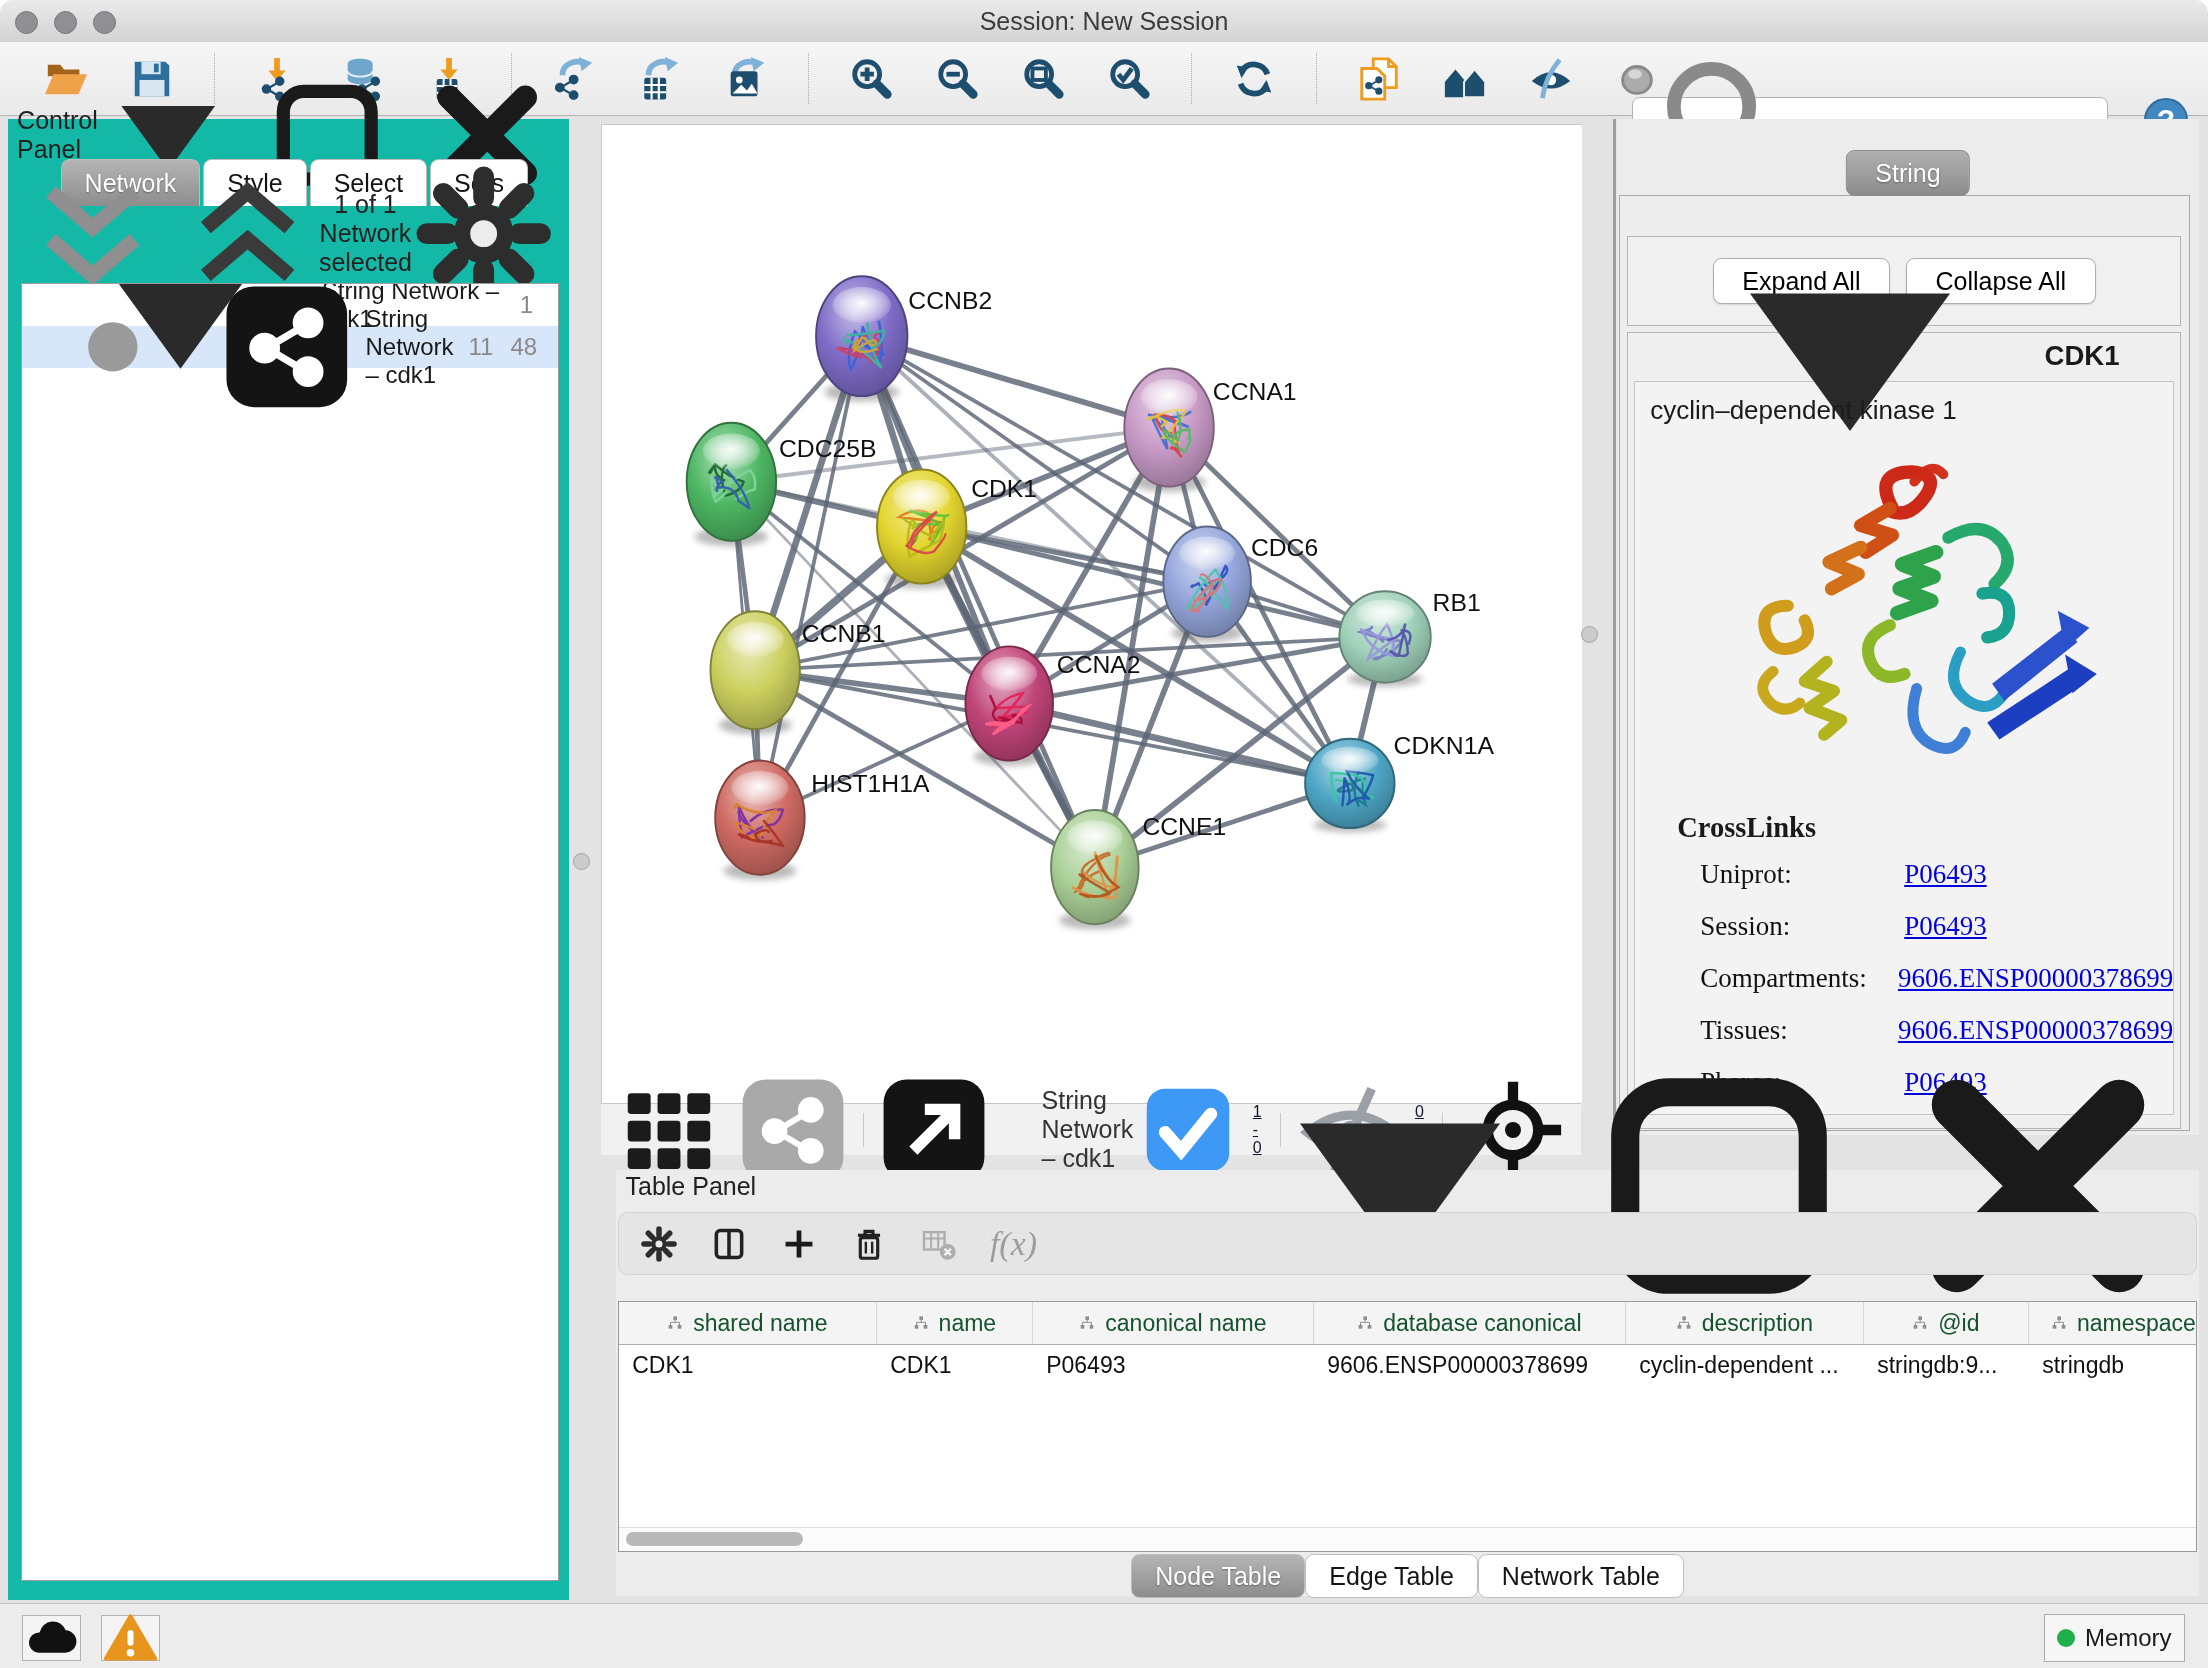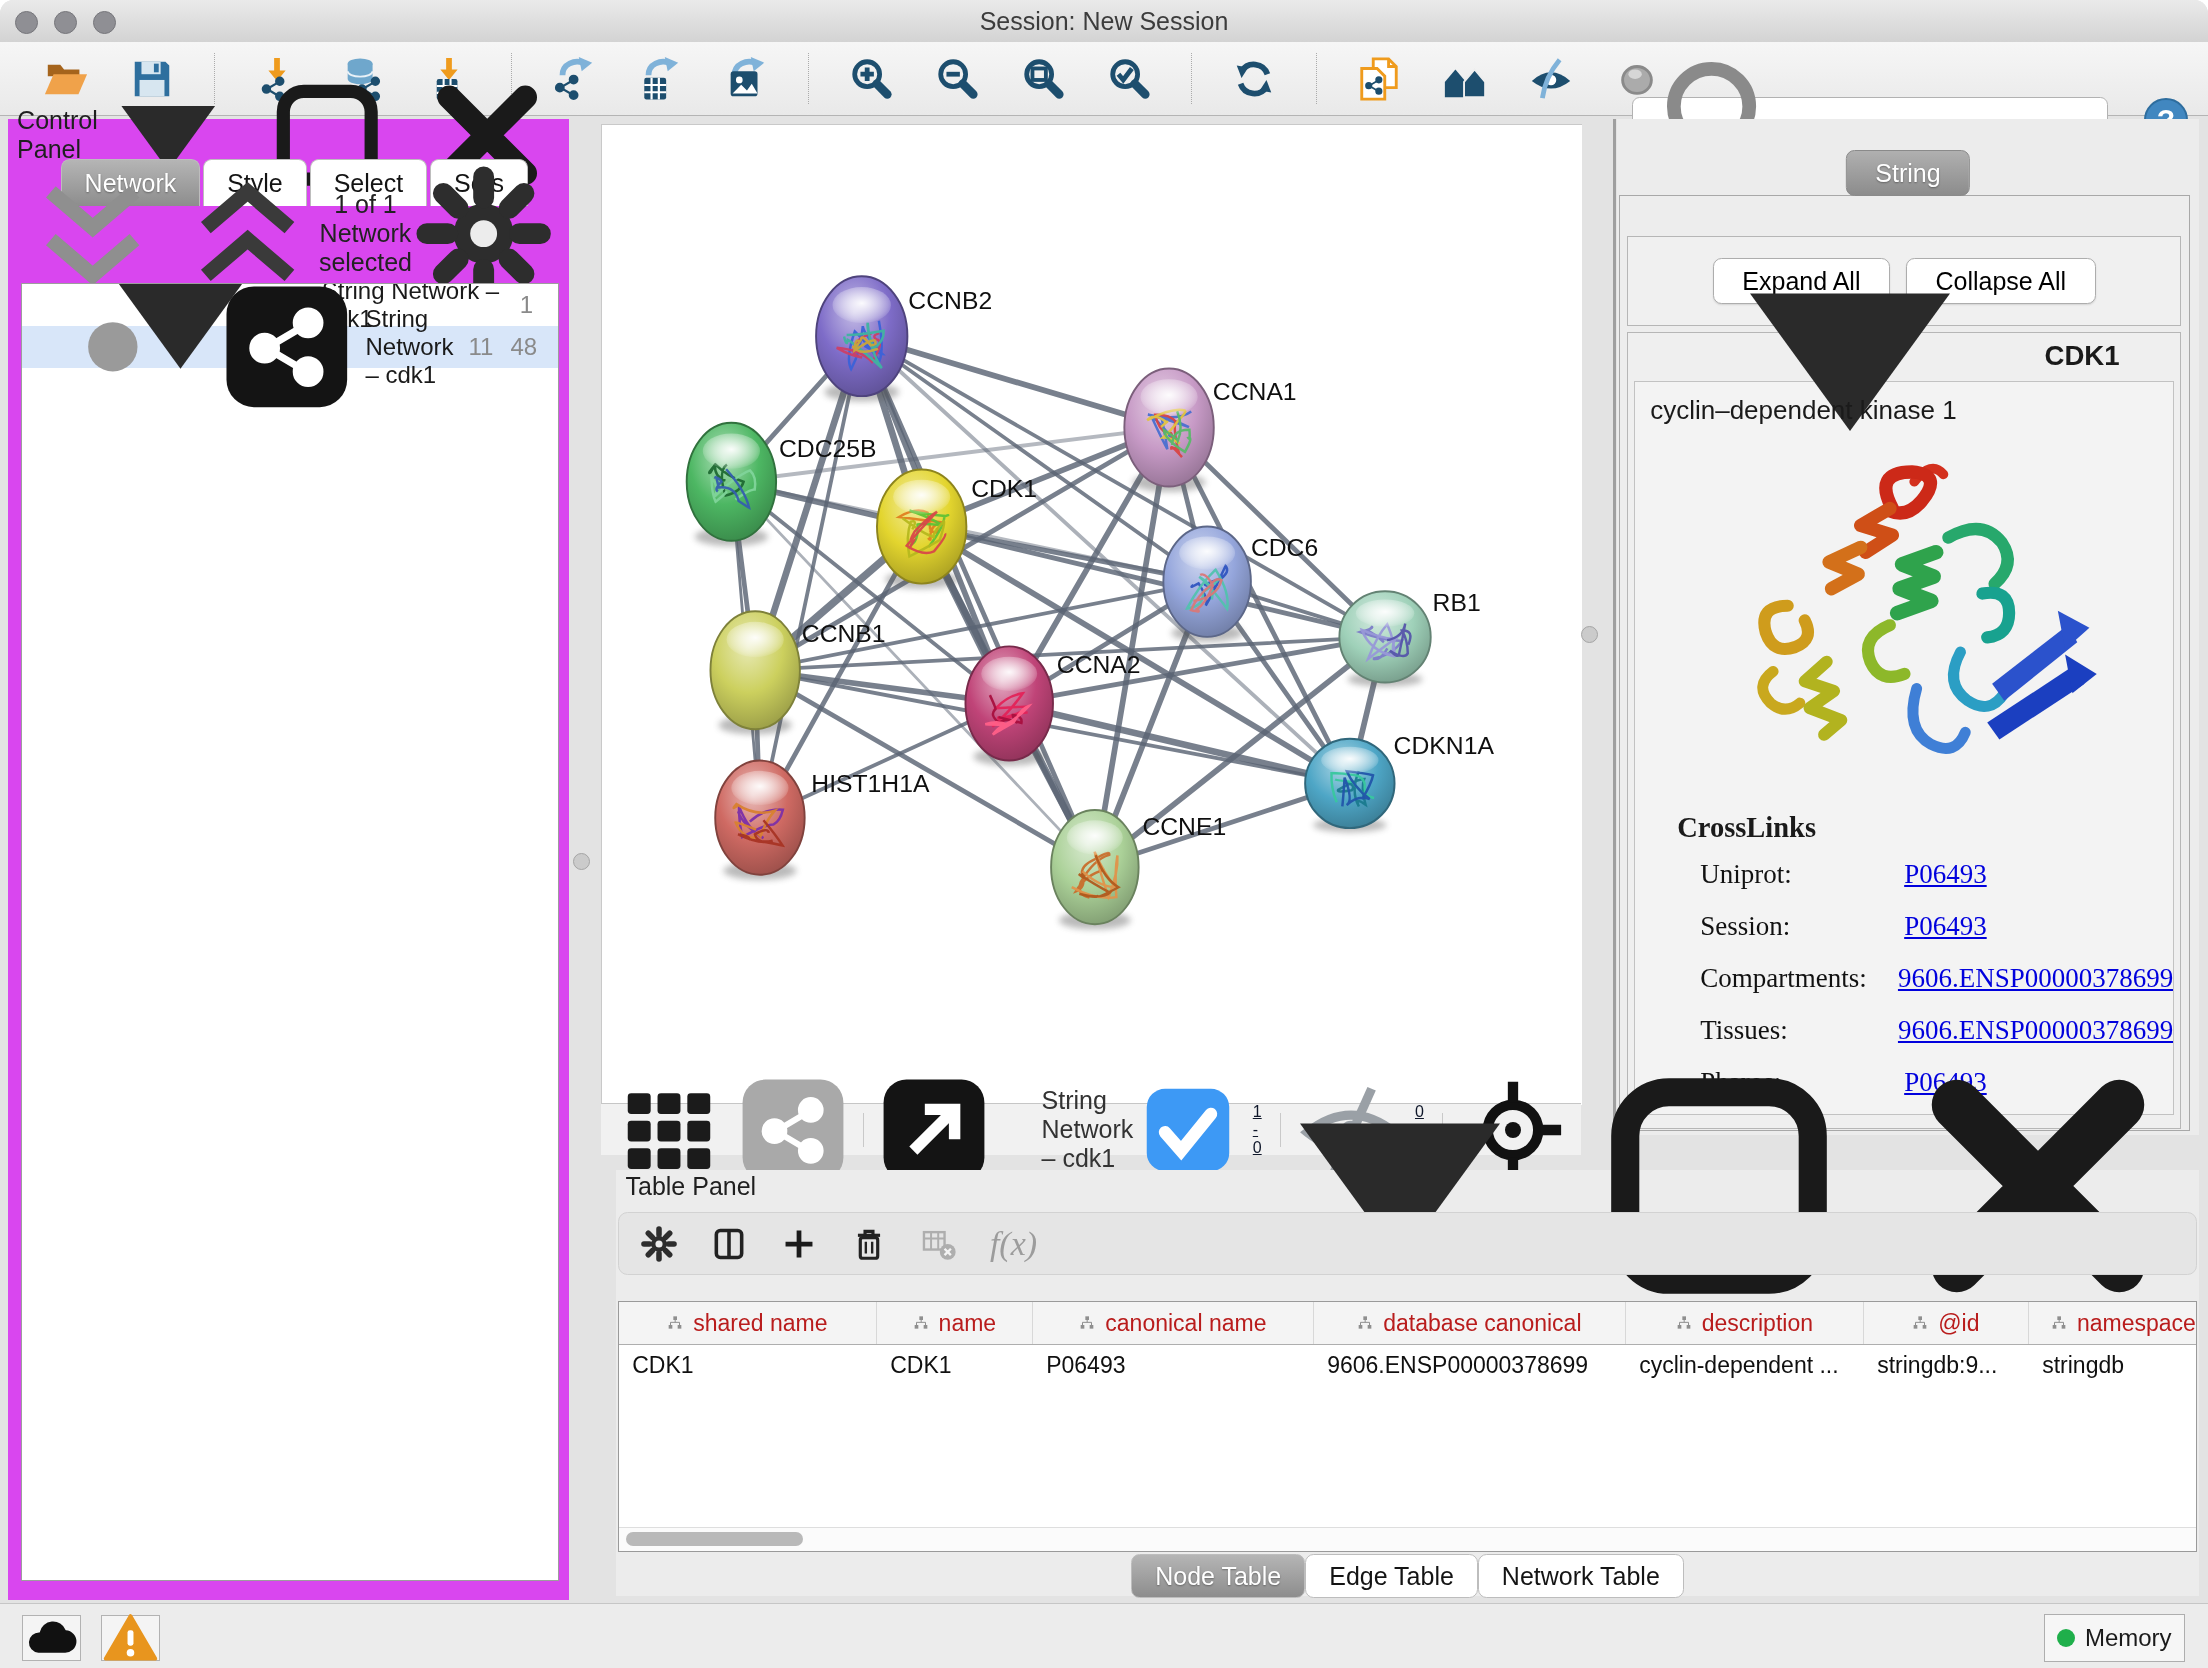--- a/index.html
+++ b/index.html
@@ -28,21 +28,21 @@
     font-family:"Liberation Sans",sans-serif;}
   .help-btn{position:absolute;left:2142px;top:54px;width:48px;height:48px;border:none;background:none;padding:0;}
   .help-btn svg{width:48px;height:48px;}
   
   .panel-head{display:flex;align-items:center;height:32px;}
   .panel-title{font-size:25px;color:#1f1f1f;margin-left:9.5px;}
   .panel-ctrls{margin-left:auto;display:flex;align-items:center;gap:19px;margin-right:11.4px;}
   .panel-ctrls .icn svg{width:21px;height:21px;}
   .icn{display:inline-flex;align-items:center;justify-content:center;}
   
-  #control-panel{position:absolute;left:7.6px;top:119px;width:561px;height:1481px;background:#d946ef;}
+  #control-panel{position:absolute;left:7.6px;top:119px;width:561px;height:1481px;background:#14b8a6;}
   .cp-tabs{display:flex;margin:7.6px 0 0 53px;}
   .tab{height:46px;line-height:46px;padding:0 23px;font-size:25px;background:#fff;
     border:1px solid #bdbdbd;border-bottom:none;border-radius:8.6px 8.6px 0 0;margin-right:2.9px;
     color:#141414;text-align:center;}
   .tab.active{background:linear-gradient(#b5b5b5,#8d8d8d);color:#fff;text-shadow:0 1px 1.9px rgba(0,0,0,.35);}
   .cp-sub{display:flex;align-items:center;height:44px;margin-top:5.7px;padding:0 13.3px;}
   .cp-sub .icn svg{width:28.5px;height:28.5px;}
   .cp-sub-label{flex:1;text-align:center;font-size:25px;color:#222;}
   .cp-tree{position:absolute;left:13.3px;right:9.5px;top:164px;bottom:19px;background:#fff;
     border:1.9px solid #9d9d9d;overflow:hidden;}
@@ -87,21 +87,21 @@
   .cl-value{color:#0000dd;text-decoration:underline;}
   
   #table-panel{position:absolute;left:616px;top:1170px;width:1583px;height:426px;background:#ececec;}
   .tp-toolbar{position:absolute;left:1.9px;right:1.9px;top:42px;height:63px;background:#e5e5e5;
     border:1px solid #d2d2d2;border-radius:9.5px;display:flex;align-items:center;padding-left:21px;gap:32px;box-sizing:border-box;}
   .tp-toolbar .icn svg{width:38px;height:38px;}
   .fx{font-family:"Liberation Serif",serif;font-style:italic;font-size:34px;color:#9c9c9c;}
   .tp-table{position:absolute;left:1.9px;right:1.9px;top:131px;height:251px;background:#fff;
     border:1.9px solid #9a9a9a;box-sizing:border-box;overflow:hidden;}
   .thead{display:flex;height:42px;background:#f4f4f4;border-bottom:1.9px solid #aeaeae;}
-  .th{display:flex;align-items:center;justify-content:center;gap:10px;font-size:23px;color:#b91c1c;
+  .th{display:flex;align-items:center;justify-content:center;gap:10px;font-size:23px;color:#14532d;
     border-right:1px solid #d8d8d8;box-sizing:border-box;flex:0 0 auto;overflow:hidden;white-space:nowrap;}
   .th .icn svg{width:16px;height:16px;}
   .trow{display:flex;height:40px;align-items:center;}
   .td{font-size:23px;color:#101010;padding-left:13.3px;box-sizing:border-box;flex:0 0 auto;
     overflow:hidden;white-space:nowrap;}
   .tp-scroll{position:absolute;left:0;right:0;bottom:0;height:23px;background:#fbfbfb;border-top:1px solid #dedede;}
   .tp-thumb{position:absolute;left:7.6px;top:3.8px;width:177px;height:14.3px;border-radius:7.6px;background:#b9b9b9;}
   .tp-tabs{position:absolute;left:0;right:0;top:384px;display:flex;justify-content:center;}
   .tp-tabs .tab{border-radius:8.6px;height:42px;line-height:42px;margin-right:0;border-bottom:1px solid #bdbdbd;}
   

